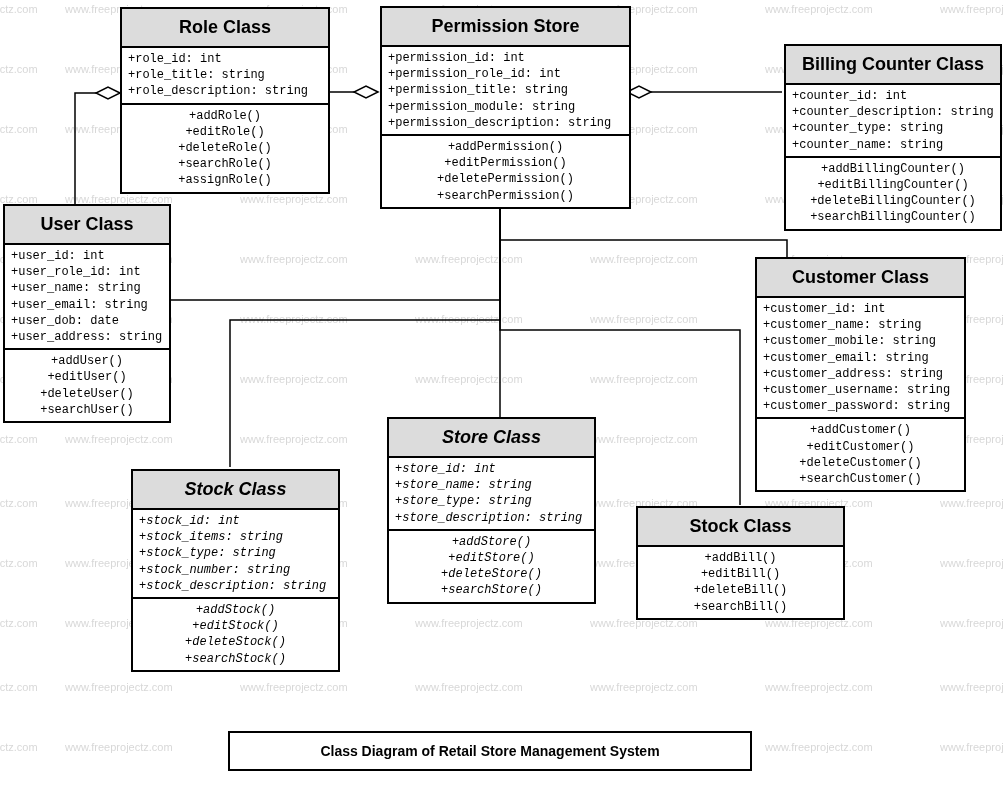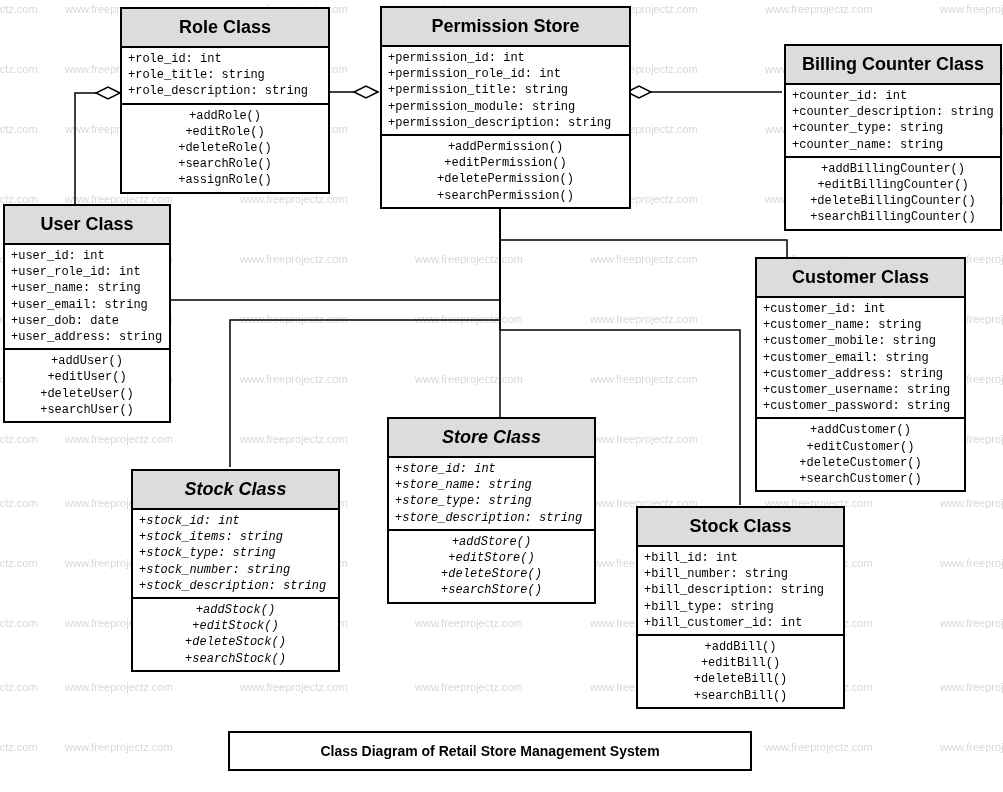--- a/index.html
+++ b/index.html
@@ -217,17 +217,16 @@
 </div>
 
 <div class="class-box" style="left:387px; top:417px; width:205px;font-style:italic;">
   <div class="class-title">Store Class</div>
   <div class="class-section">+store_id: int<br>+store_name: string<br>+store_type: string<br>+store_description: string</div>
   <div class="class-section">+addStore()<br>+editStore()<br>+deleteStore()<br>+searchStore()</div>
 </div>
 
 <div class="class-box" style="left:636px; top:506px; width:205px;">
   <div class="class-title">Stock Class</div>
-  <div class="class-section">+bill_id: int<br>+bill_number: string<br>+bill_description: string<br>+bill_type: string<br>+bill_customer_id: int</div>
   <div class="class-section">+addBill()<br>+editBill()<br>+deleteBill()<br>+searchBill()</div>
 </div>
 
 <div class="caption-box" style="left:228px; top:731px; width:480px;">Class Diagram of Retail Store Management System</div>
 
 </body></html>

